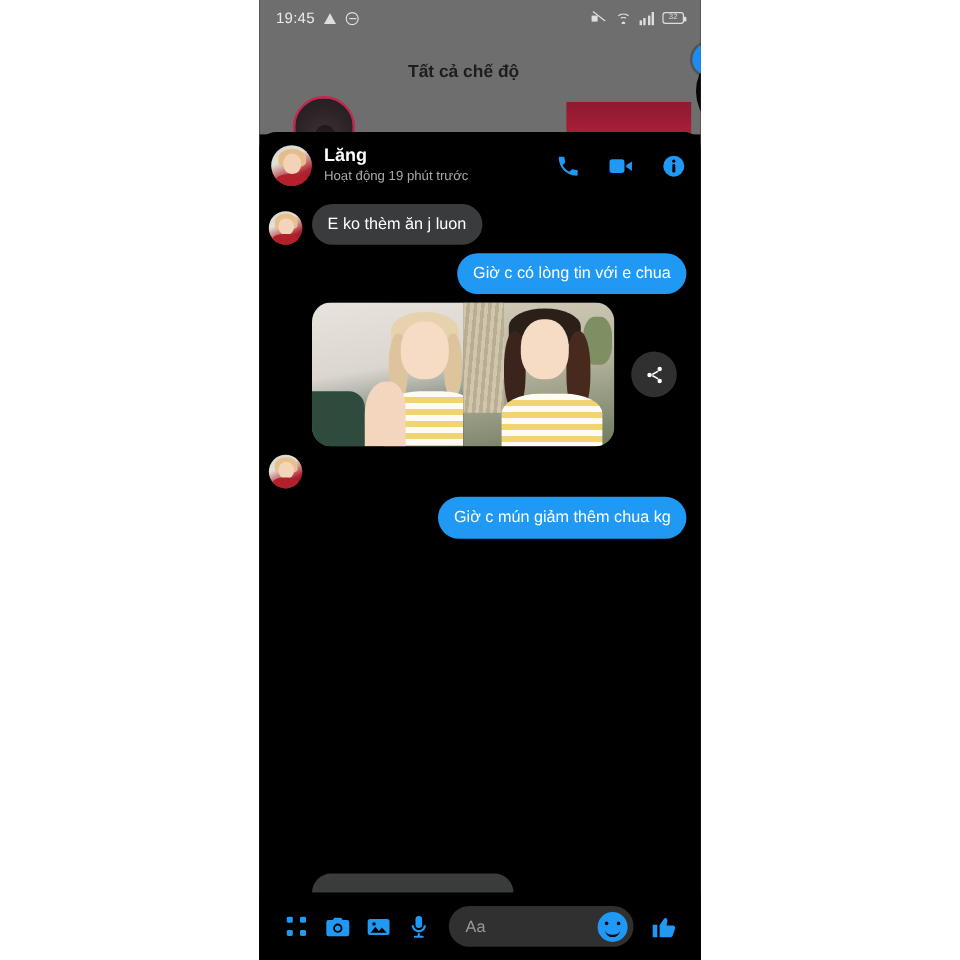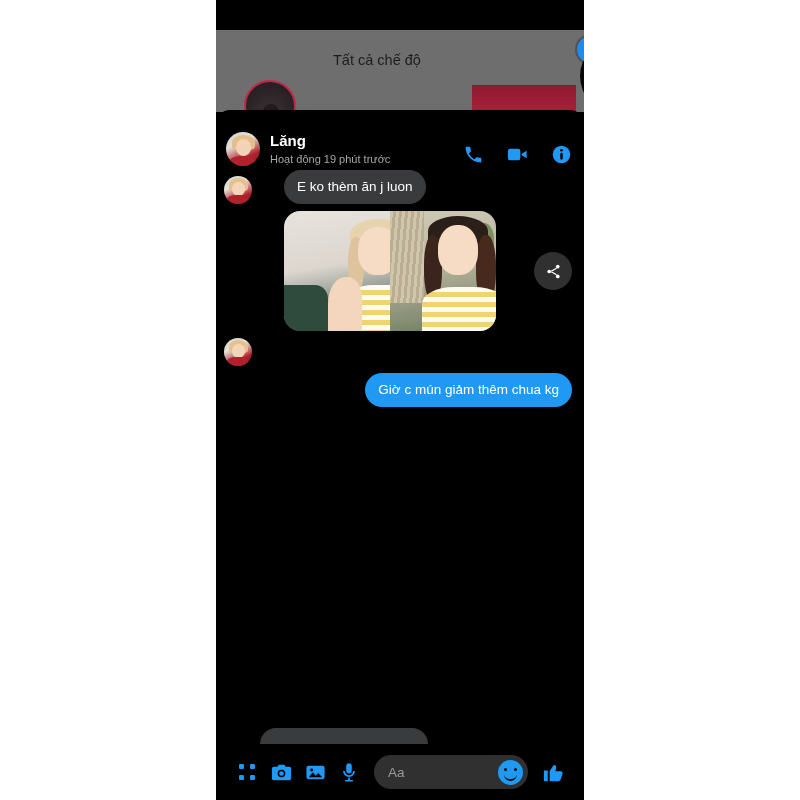--- a/index.html
+++ b/index.html
@@ -96,22 +96,22 @@
   }
 
   
   .bg-app {
     position: absolute; left: 0; top: 30px;
     width: 368px; height: 82px;
     background: #6e6e6e;
     overflow: hidden;
   }
   .bg-title {
-    position:absolute; left: 117px; top: 22px;
-    font-size: 14.5px; font-weight: normal; color: #1d1d1d;
+    position:absolute; left: 124px; top: 22px;
+    font-size: 14.5px; font-weight: bold; color: #1d1d1d;
     white-space: nowrap;
     text-align: center;
   }
   .bg-story-ring {
     position:absolute; left: 28px; top: 50px;
     width: 52px; height: 52px; border-radius: 50%;
     border: 2px solid #c2284d;
     background: radial-gradient(circle at 50% 62%, #3c3236 0%, #2b2226 60%, #241c20 100%);
     overflow:hidden;
   }
@@ -146,21 +146,21 @@
   
   .chat {
     position:absolute; left:0; top:110px;
     width: 368px; height: 690px;
     background: #000000;
     border-radius: 14px 14px 0 0;
     overflow: hidden;
   }
   .chat-header {
     position:relative; height: 56px;
-    display:flex; align-items:flex-end; padding: 0 12px 0 10px;
+    display:flex; align-items:center; padding: 0 12px 0 10px;
   }
   .hdr-avatar {
     width: 34px; height: 34px; border-radius: 50%;
     overflow:hidden; position:relative; flex: 0 0 auto;
     background: linear-gradient(155deg,#cfd6d2 0%, #e3e0d6 35%, #b12331 70%, #7e1721 100%);
   }
   .hdr-avatar .f { position:absolute; left:10px; top:7px; width:15px;height:17px;border-radius:48%; background:#f3d3b8; }
   .hdr-avatar .h { position:absolute; left:6px; top:3px; width:23px;height:15px;border-radius:50% 50% 25% 25%; background:#e4bd8a; }
   .hdr-avatar .b { position:absolute; left:4px; bottom:-3px; width:26px;height:13px;border-radius:40% 40% 0 0; background:#b4202c; }
 
@@ -171,21 +171,21 @@
   .hdr-actions svg { display:block; }
 
   
   .msgs {
     position:relative;
     height: 578px;
     padding: 4px 12px 0 8px;
     overflow:hidden;
   }
   .row { display:flex; align-items:flex-end; margin-bottom: 7px; }
-  .row.in  { justify-content:flex-start;gap:24px; }
+  .row.in  { justify-content:flex-start; }
   .row.out { justify-content:flex-end; }
 
   .av-slot { width: 30px; flex: 0 0 30px; margin-right: 6px; }
   .av {
     width: 28px; height: 28px; border-radius: 50%;
     overflow:hidden; position:relative;
     background: linear-gradient(155deg,#cfd6d2 0%, #e7e2d6 35%, #ad2030 72%, #7b161f 100%);
   }
   .av .f { position:absolute; left:8px; top:6px; width:13px;height:14px;border-radius:48%; background:#f4d5ba; }
   .av .h { position:absolute; left:5px; top:2px; width:19px;height:13px;border-radius:50% 50% 25% 25%; background:#e6c08d; }
@@ -300,20 +300,44 @@
     border-bottom: 2px solid #0b0b0b;
     border-radius: 0 0 8px 8px;
   }
 </style>
 </head>
 <body>
 
 <div class="page">
   <div class="phone">
 
+    <div class="statusbar">
+      <div class="sb-left">
+        <span class="sb-time">19:45</span>
+        <span class="ic tri"></span>
+        <span class="ic circ-ic"></span>
+      </div>
+      <div class="sb-right">
+        <span class="ic mute-ic"></span>
+        <span class="ic wifi-ic">
+            <span></span>
+            <span></span>
+            <span></span>
+          </span>
+        <span class="ic bars-ic">
+            <i></i>
+            <i></i>
+            <i></i>
+            <i></i>
+          </span>
+        <span class="ic batt-ic">
+          <em>32</em>
+        </span>
+      </div>
+    </div>
 
     <div class="bg-app">
       <div class="bg-title">Tất cả chế độ</div>
       <div class="bg-story-ring"></div>
       <div class="bg-redbar"></div>
     </div>
 
     <div class="head head-play">
       
     </div>
@@ -360,20 +384,23 @@
           <div class="av-slot">
             <div class="av">
                 <span class="h"></span>
                 <span class="f"></span>
                 <span class="b"></span>
               </div>
           </div>
           <div class="bub gray">E ko thèm ăn j luon</div>
         </div>
 
+        <div class="row out">
+          <div class="bub blue">Giờ c có lòng tin với e chua</div>
+        </div>
 
 
 
 
         <div class="row in photo">
           <div class="av-slot"></div>
           <div class="photo-wrap">
             <div class="ph ph1">
               <span class="bedg"></span>
                 <span class="hairtop"></span>

